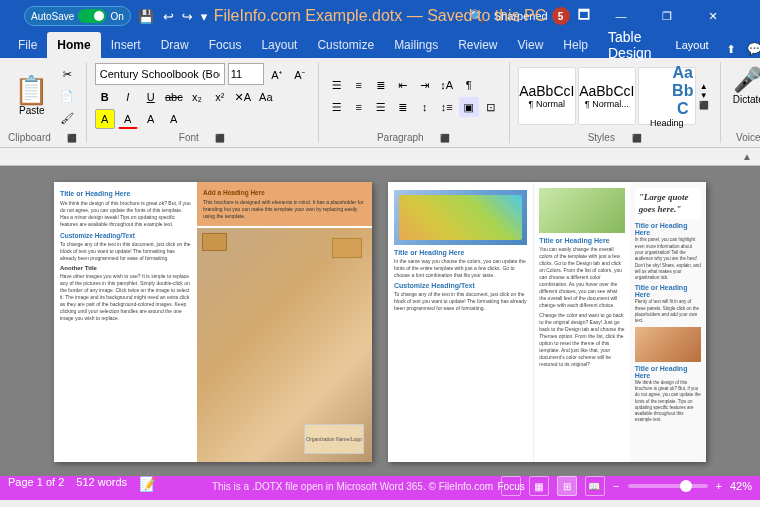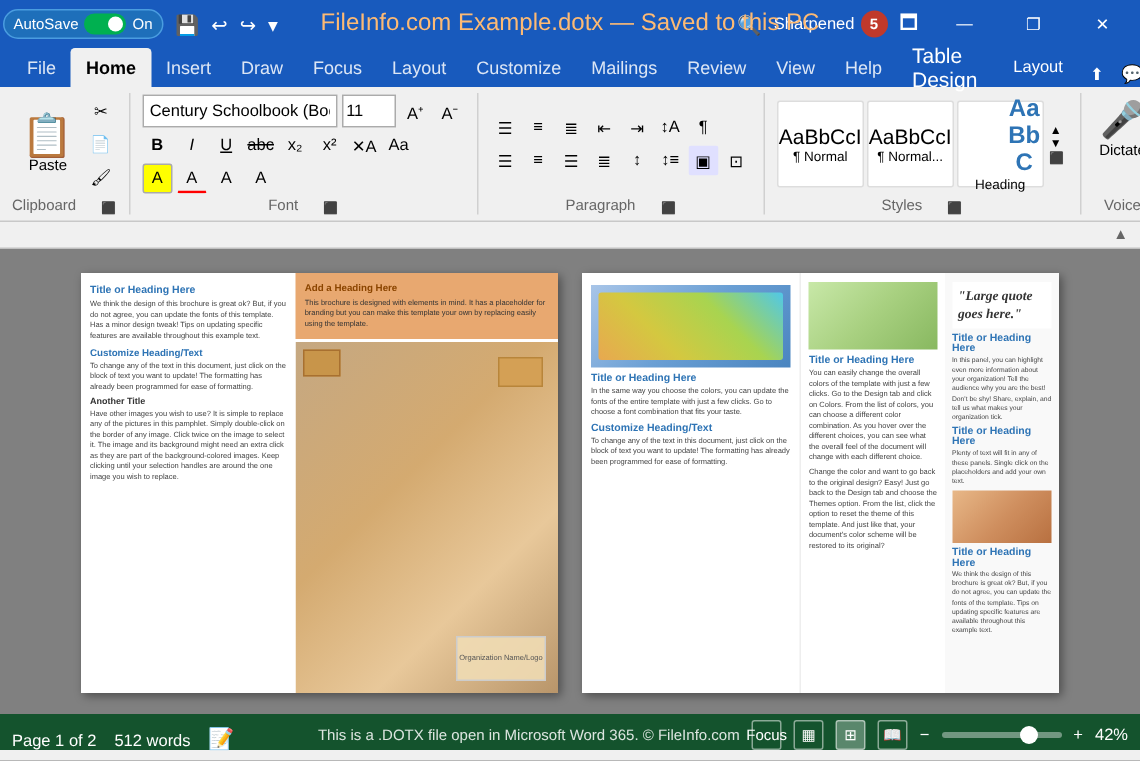--- a/index.html
+++ b/index.html
@@ -6,21 +6,21 @@
     body { font-family: 'Segoe UI', Arial, sans-serif; font-size: 12px; background: #f0f0f0; width: 760px; height: 507px; overflow: hidden; }
 
     
     .title-bar {
       background: #185abd;
       color: white;
       height: 32px;
       display: flex;
       align-items: center;
       justify-content: space-between;
-      padding: 0 2px;
+      padding: 0 24px;
       font-size: 12px;
     }
     .title-bar-left { display: flex; align-items: center; gap: 6px; }
     .title-bar-center { position: absolute; left: 50%; transform: translateX(-50%); font-size: 16px; color: #fdba74; }
     .title-bar-right { display: flex; align-items: center; gap: 4px; }
     .autosave-badge {
       background: #1e6fba;
       border: 1px solid #4a9de0;
       border-radius: 10px;
       padding: 2px 6px;
@@ -348,24 +348,24 @@
 
     .p2-photo-right {
       width: 100%;
       height: 35px;
       background: linear-gradient(135deg, #e8b888 0%, #d09060 50%, #b87040 100%);
       margin-bottom: 3px;
     }
 
     
     .status-bar {
-      background: #14532d;
+      background: #d946ef;
       height: 24px;
       display: flex;
-      align-items: flex-end;
+      align-items: flex-start;
       padding: 0 8px;
       color: white;
       font-size: 11px;
       gap: 12px;
     }
     .status-bar-right {
       margin-left: auto;
       display: flex; align-items: center; gap: 8px;
     }
     .zoom-slider {

